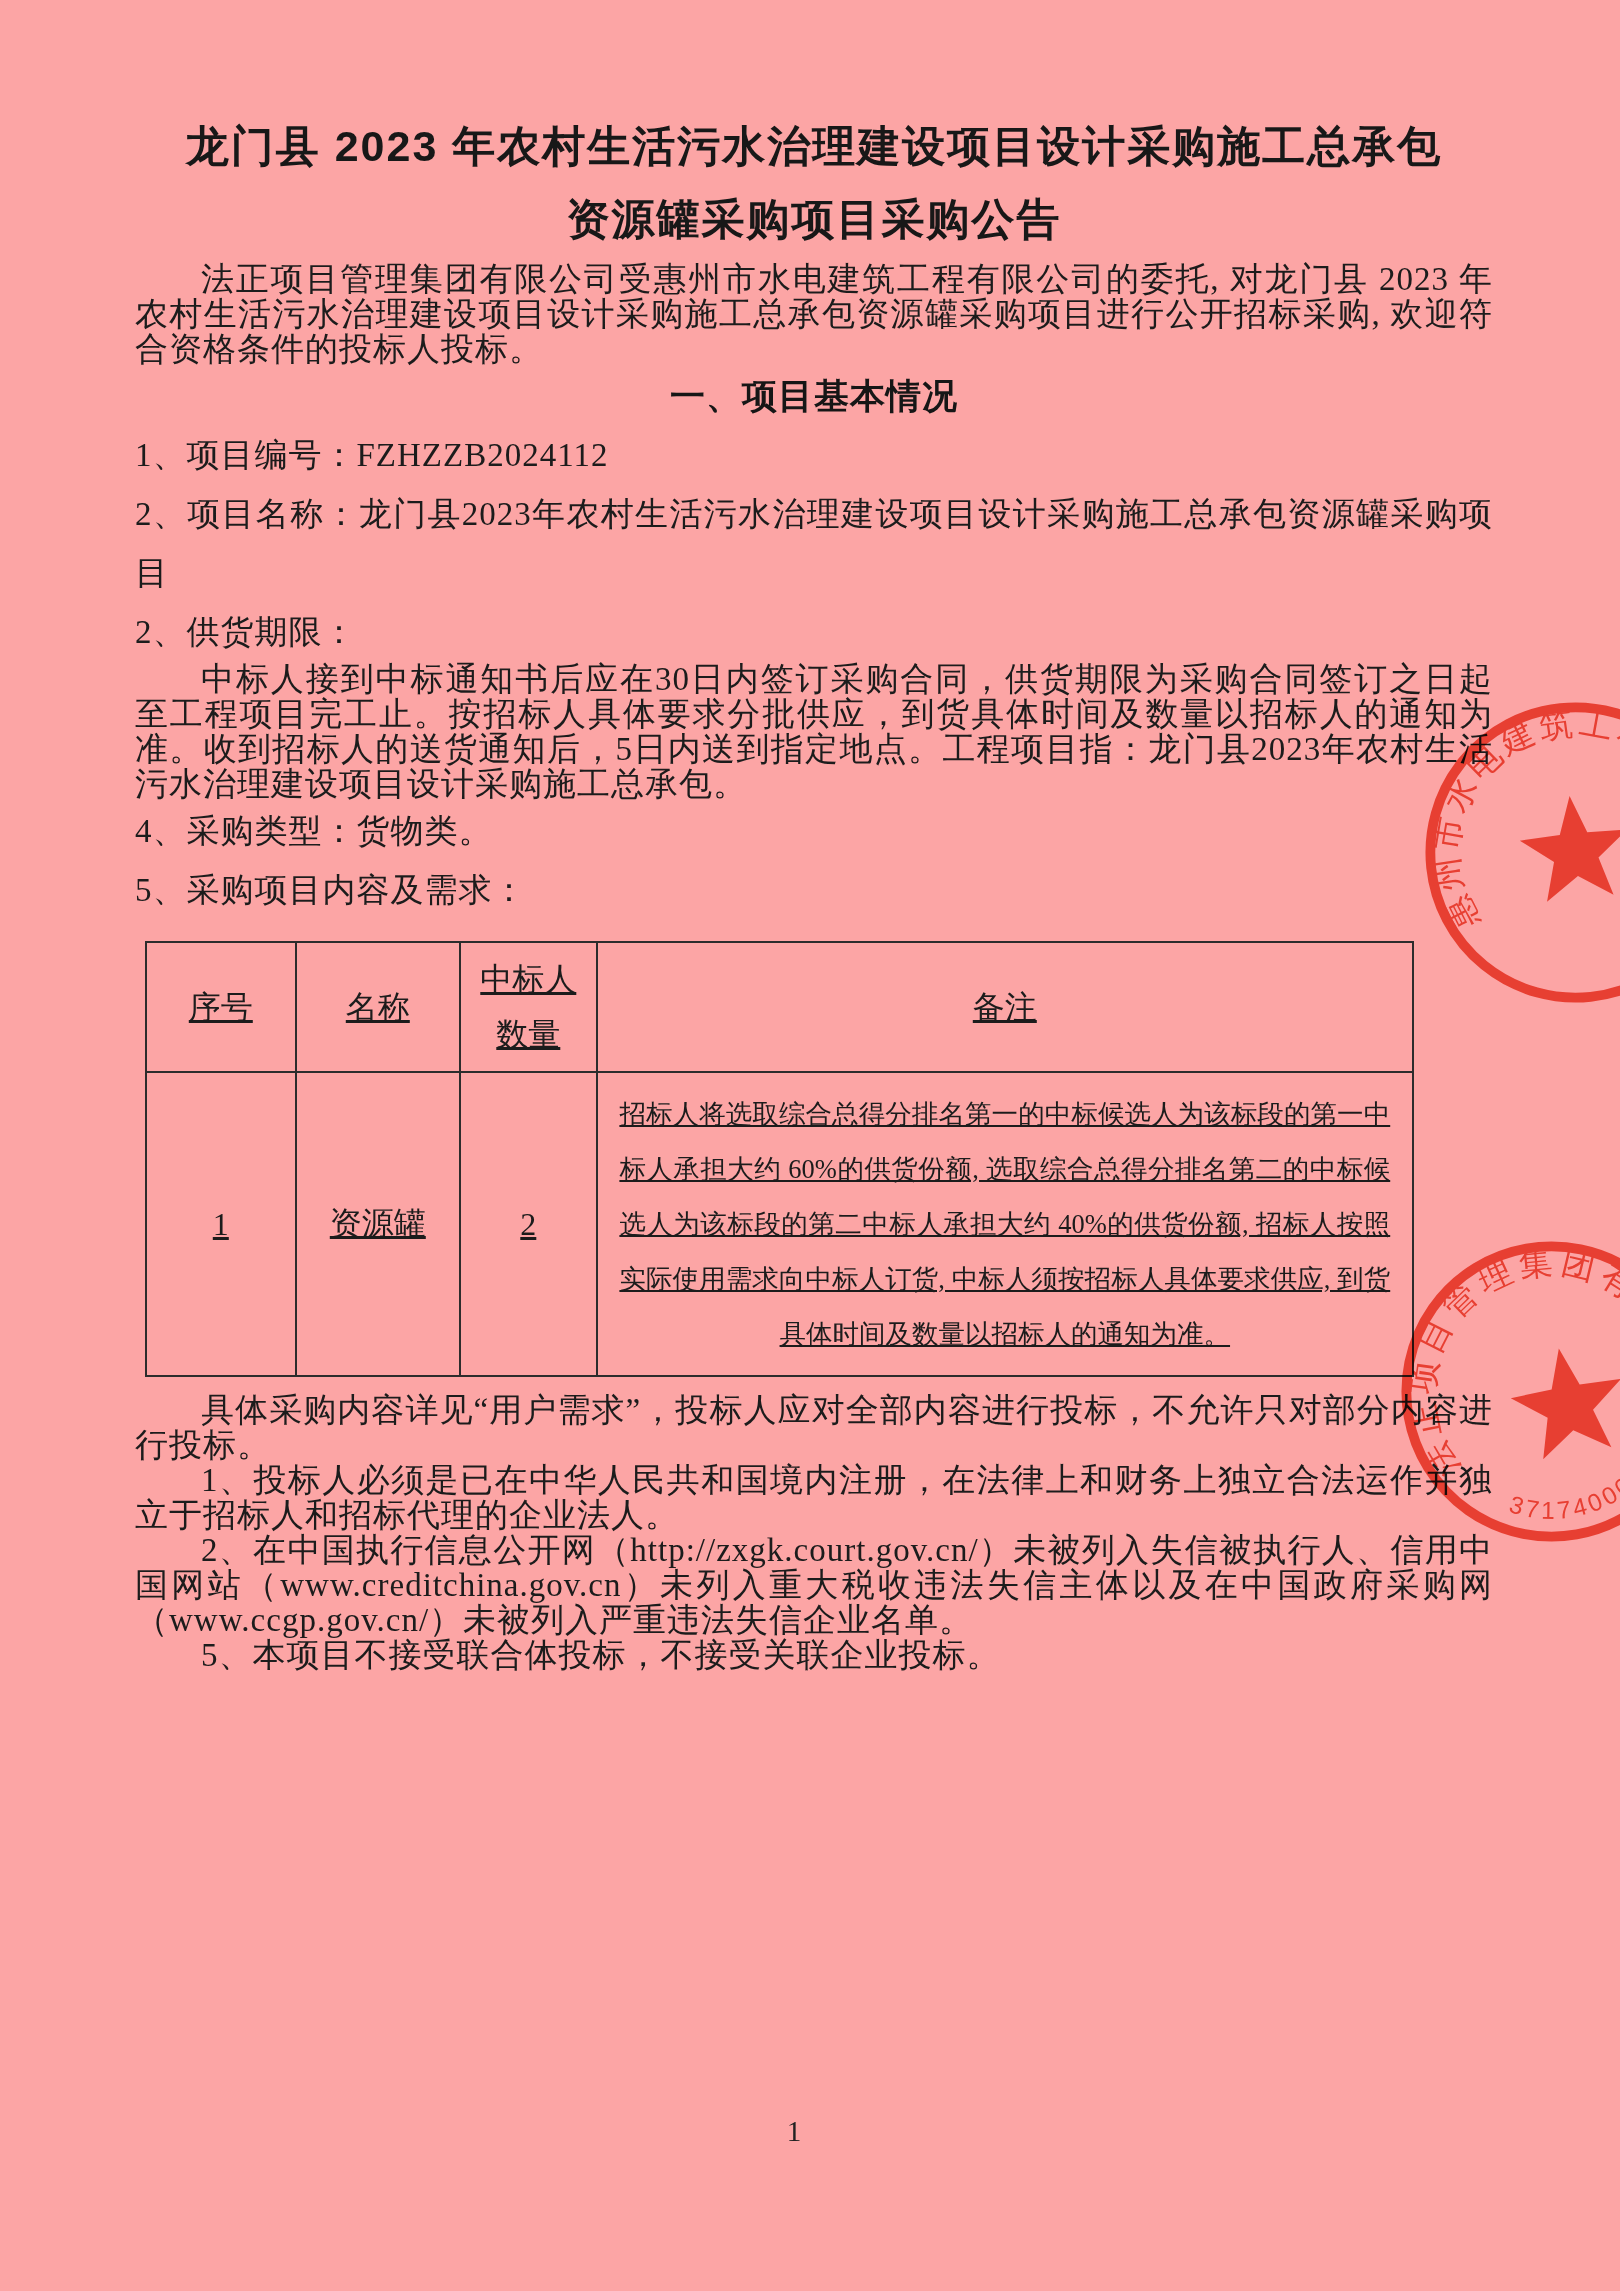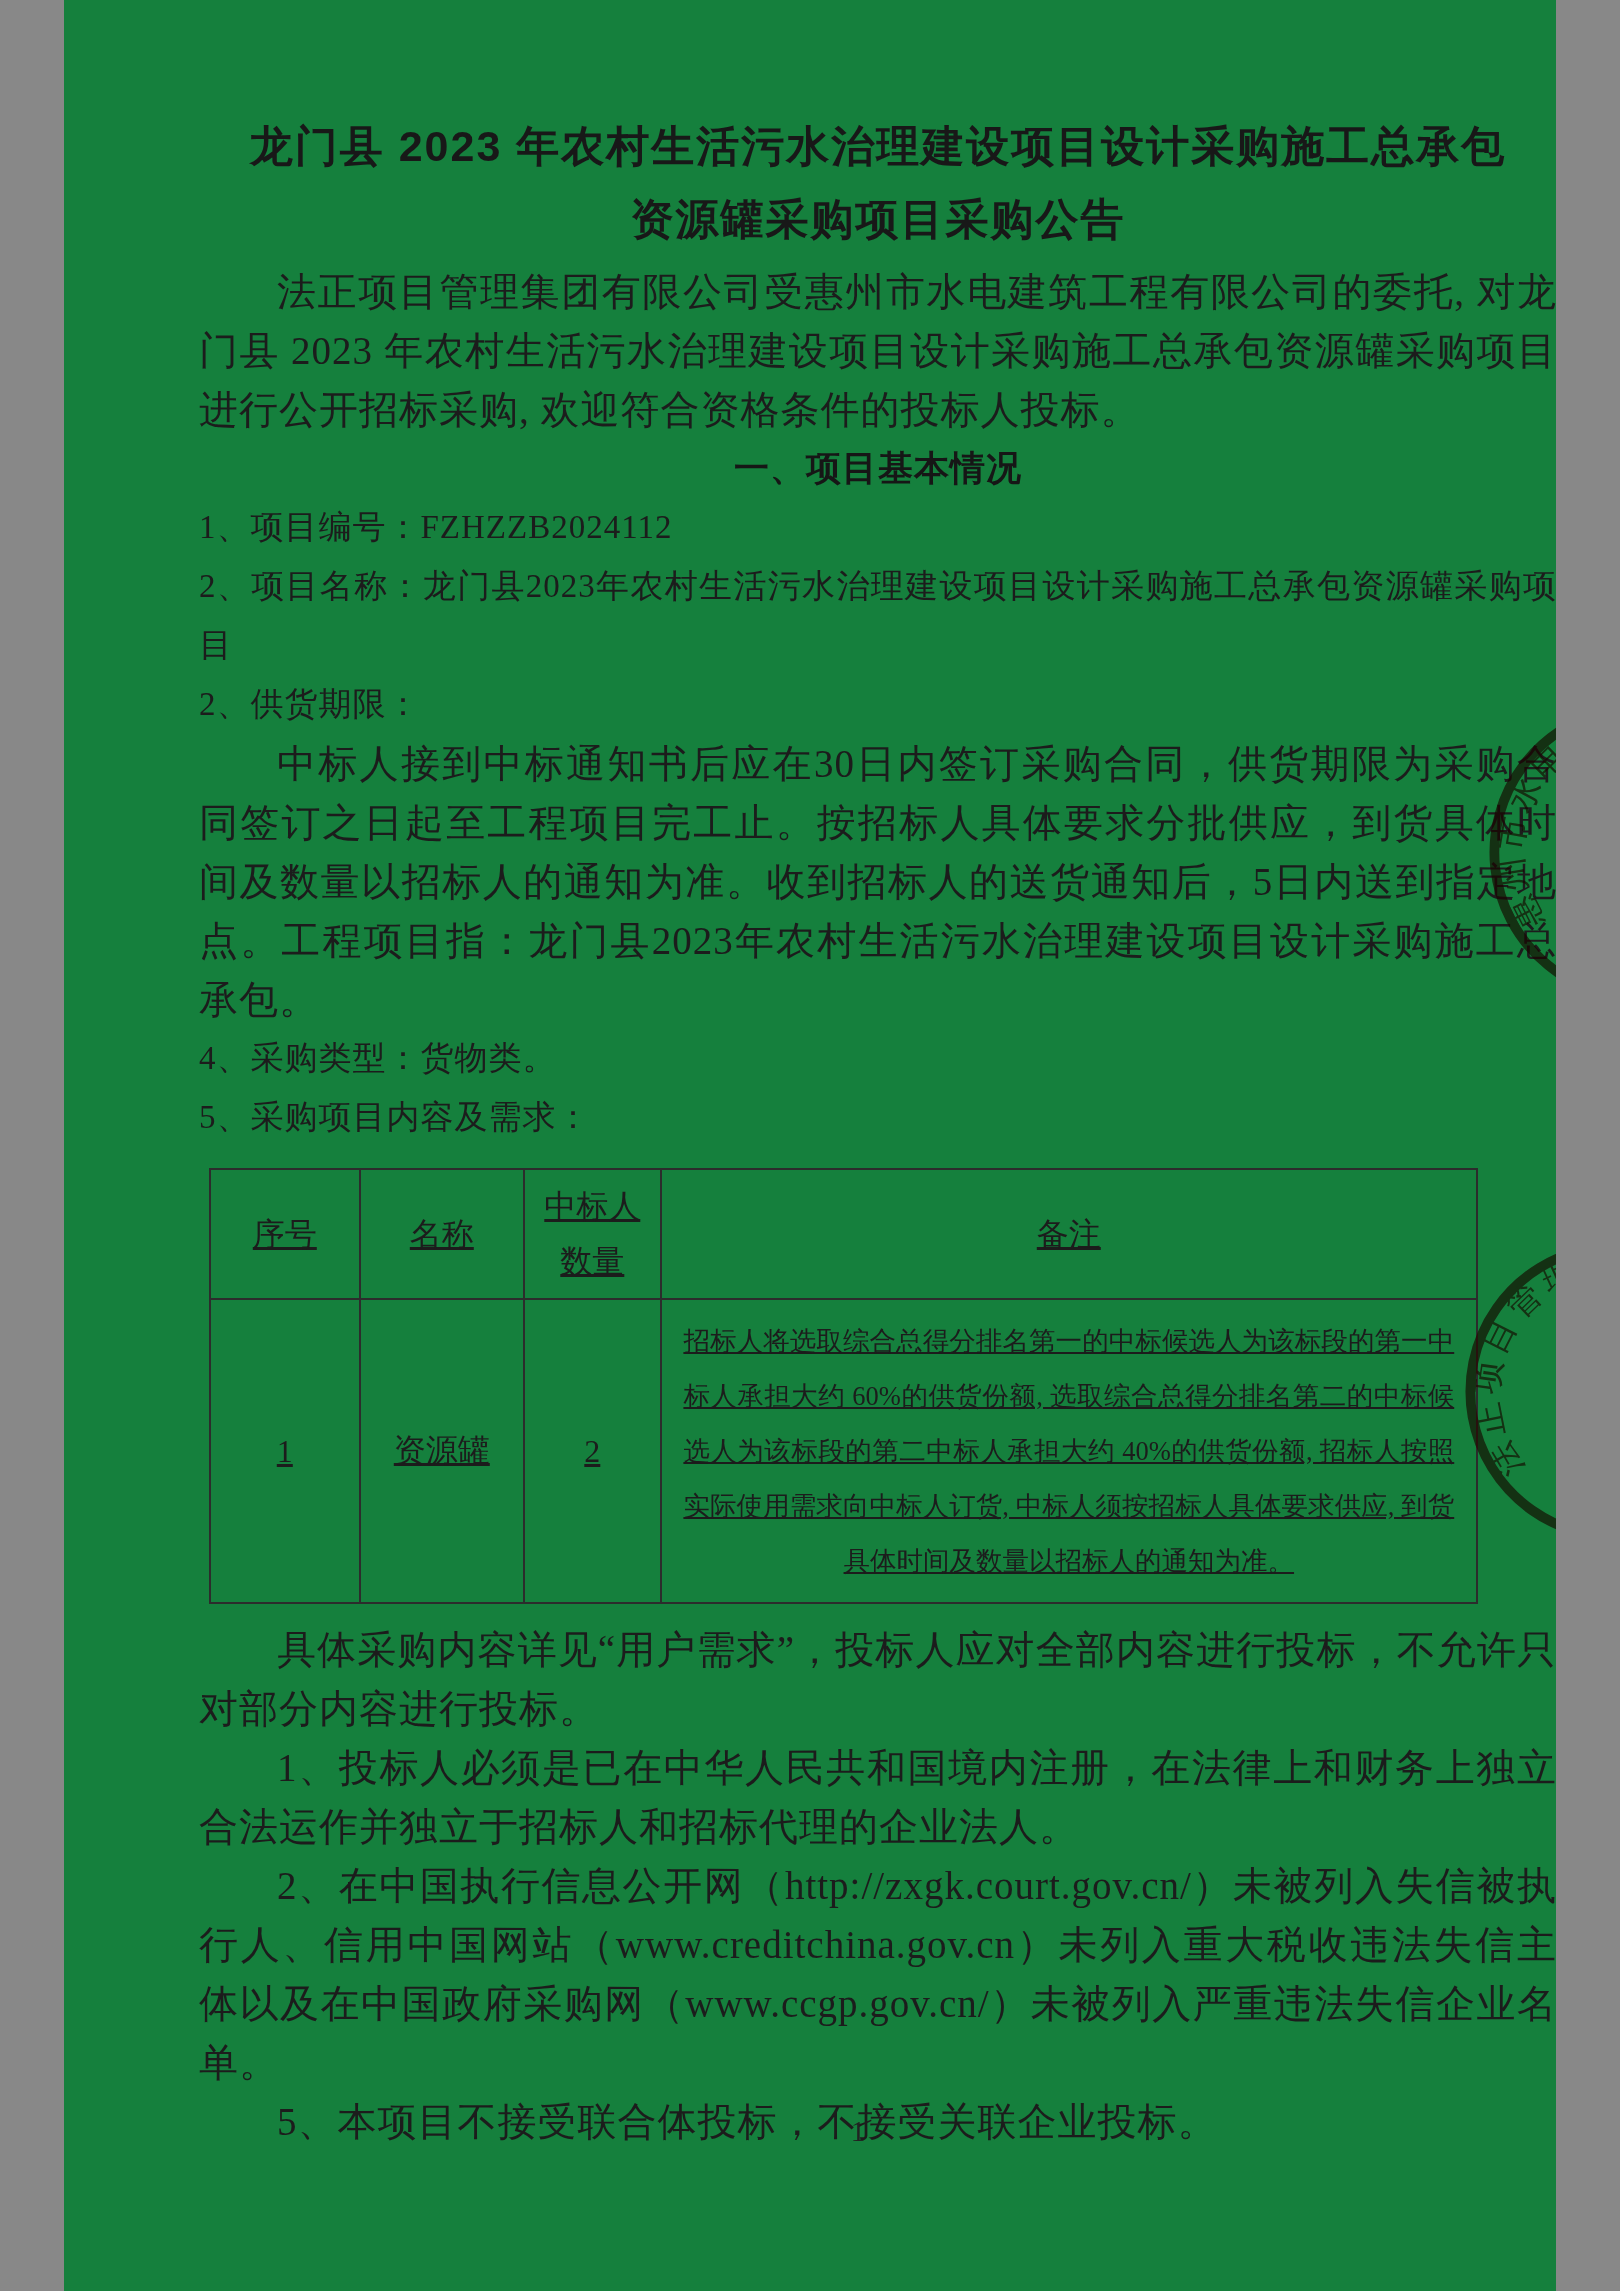--- a/index.html
+++ b/index.html
@@ -1,42 +1,42 @@
 <!DOCTYPE html>
 <html><head>
 <meta charset="utf-8">
 <style>
   html,body { margin:0; padding:0; background:#888; }
   * { box-sizing:border-box; }
   .page {
     position:relative;
-    width:1492px; height:2292px;
+    width:1620px; height:2292px;
     margin:0 auto;
-    background:#15803d;
+    background:#fca5a5;
     overflow:hidden;
     color:#1c1c1c;
     font-family:"Liberation Serif","DejaVu Serif",serif;
   }
   .content {
     position:absolute;
     left:135px; top:110px;
     width:1358px;
   }
   .doc-title {
     font-family:"Liberation Sans","DejaVu Sans",sans-serif;
     font-weight:700;
     font-size:43px;
     line-height:73px;
     text-align:center;
     letter-spacing:2px;
     color:#181818;
   }
   .para {
-    font-size:39px;
-    line-height:59px;
+    font-size:33px;
+    line-height:35px;
     text-align:justify;
     letter-spacing:1px;
   }
   .indent { text-indent:2em; }
   .heading {
     font-family:Liberation Serif, serif;
     font-weight:700;
     font-size:35px;
     line-height:59px;
     letter-spacing:1px;

